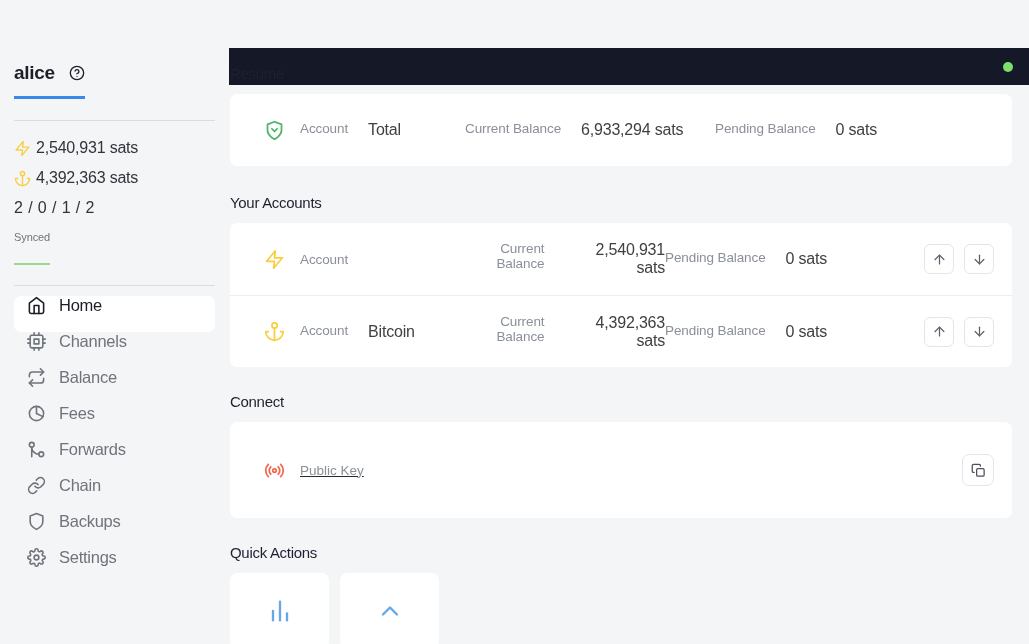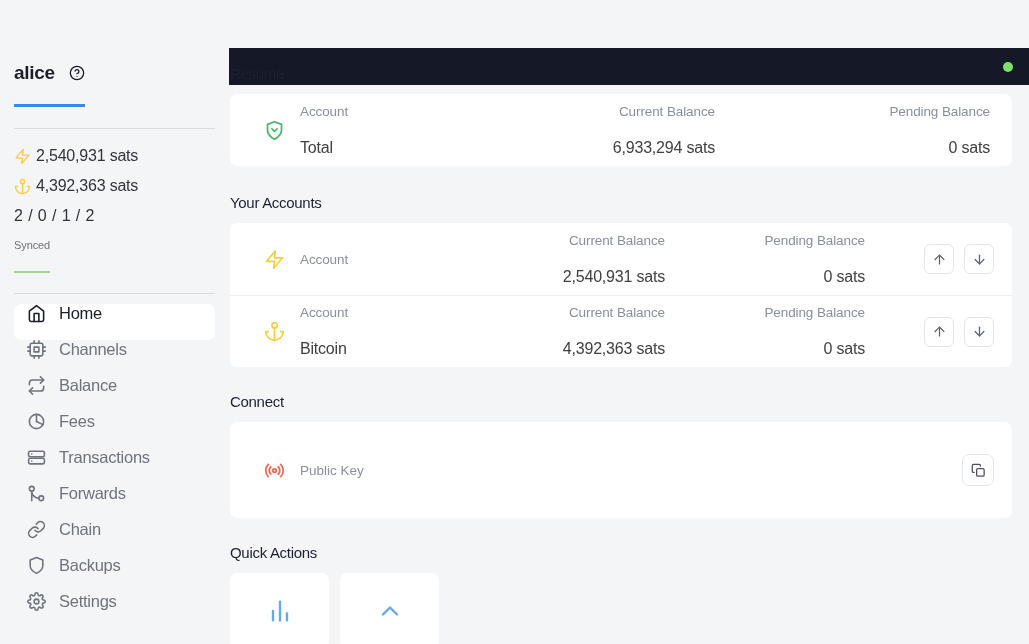--- a/index.html
+++ b/index.html
@@ -32,21 +32,21 @@
   }
   
   .sidebar {
     position: absolute; top: 37px; left: 0;
     width: 229px; height: 607px;
     background: #f4f5f7;
     padding: 0 14px;
   }
   .user-row {
     display: flex; align-items: center; gap: 14px;
-    margin-top: 25px; padding-bottom: 20px;
+    margin-top: 25px; padding-bottom: 12px;
     width: fit-content;
     border-bottom: 3px solid #3a89e8;
   }
   .user-name {
     font-size: 19px; font-weight: bold; color: #1c1f27;
     letter-spacing: -0.3px;
   }
   .help-icon { width: 16px; height: 16px; color: #1c1f27; display:block; margin-bottom:1px;}
   .divider { height: 1px; background: #d9dce1; margin: 21px 0 0 0; }
   .stats { padding-top: 18px; }
@@ -90,42 +90,42 @@
     background: #ffffff; border-radius: 7px;
     margin-top: 12px; width: 782px;
   }
   .acct-row {
     display: flex; align-items: center;
     height: 72px; padding: 0 18px;
   }
   .acct-row + .acct-row { border-top: 1px solid #eceef1; }
   .row-icon { width: 52px; flex: 0 0 52px; display: flex; justify-content: center; }
   .row-icon svg { width: 21px; height: 21px; display: block; }
-  .col { display: flex; flex-direction: column; gap: 20px; }
+  .col { display: flex; flex-direction: row; gap: 20px; }
   .col-label { font-size: 13.5px; color: #8a8f98; letter-spacing: -0.1px; }
   .col-value { font-size: 16px; color: #404040; letter-spacing: -0.2px; }
   .col-account { width: 150px; }
   .col-current { width: 215px; text-align: right; }
   .col-pending { width: 200px; text-align: right; }
   
   .resume .col-account { width: 165px; }
   .resume .col-current { width: 250px; text-align: right; }
   .resume .col-pending { width: 275px; text-align: right; }
   .arrow-btns { margin-left: auto; display: flex; gap: 10px; }
   .icon-btn {
     width: 30px; height: 30px; border: 1px solid #e2e5ea;
     border-radius: 6px; background: #fff;
     display: flex; align-items: center; justify-content: center;
     cursor: pointer;
   }
   .icon-btn svg { width: 15px; height: 15px; display: block; color: #5d6069; }
   
   .s-connect { margin-top: 26px; }
   .connect-row { display: flex; align-items: center; min-height: 96px; padding: 0 18px; }
-  .pk-block { display: flex; flex-direction: column; gap: 20px; }
+  .pk-block { display: flex; flex-direction: column; gap: 20px; text-decoration: underline; }
   .pk-label { font-size: 13.5px; color: #8a8f98; }
   .pk-value {
     font-size: 15.5px; color: #2a2d34; line-height: 23px;
     max-width: 400px; word-break: break-all; letter-spacing: -0.1px;
   }
   .copy-btn {
     margin-left: auto; width: 32px; height: 32px;
     border: 1px solid #e2e5ea; border-radius: 7px; background: #fff;
     display: flex; align-items: center; justify-content: center; cursor: pointer;
   }
@@ -250,31 +250,20 @@
       <span class="nav-icon">
         <svg viewBox="0 0 24 24" fill="none" stroke="currentColor" stroke-width="2" stroke-linecap="round" stroke-linejoin="round">
           <circle cx="12" cy="12" r="9"></circle>
             <line x1="12" y1="3" x2="12" y2="12"></line>
             <line x1="12" y1="12" x2="20" y2="16"></line>
         </svg>
       </span>
       <span>Fees</span>
     </div>
 
-    <div class="nav-item">
-      <span class="nav-icon">
-        <svg viewBox="0 0 24 24" fill="none" stroke="currentColor" stroke-width="2" stroke-linecap="round" stroke-linejoin="round">
-          <rect x="2" y="4" width="20" height="7" rx="2"></rect>
-            <rect x="2" y="13" width="20" height="7" rx="2"></rect>
-          <line x1="6" y1="7.5" x2="6.01" y2="7.5"></line>
-            <line x1="6" y1="16.5" x2="6.01" y2="16.5"></line>
-        </svg>
-      </span>
-      <span>Transactions</span>
-    </div>
 
     <div class="nav-item">
       <span class="nav-icon">
         <svg viewBox="0 0 24 24" fill="none" stroke="currentColor" stroke-width="2" stroke-linecap="round" stroke-linejoin="round">
           <circle cx="18" cy="18" r="3"></circle>
             <circle cx="6" cy="6" r="3"></circle>
             <path d="M6 21V9a9 9 0 0 0 9 9"></path>
         </svg>
       </span>
       <span>Forwards</span>

